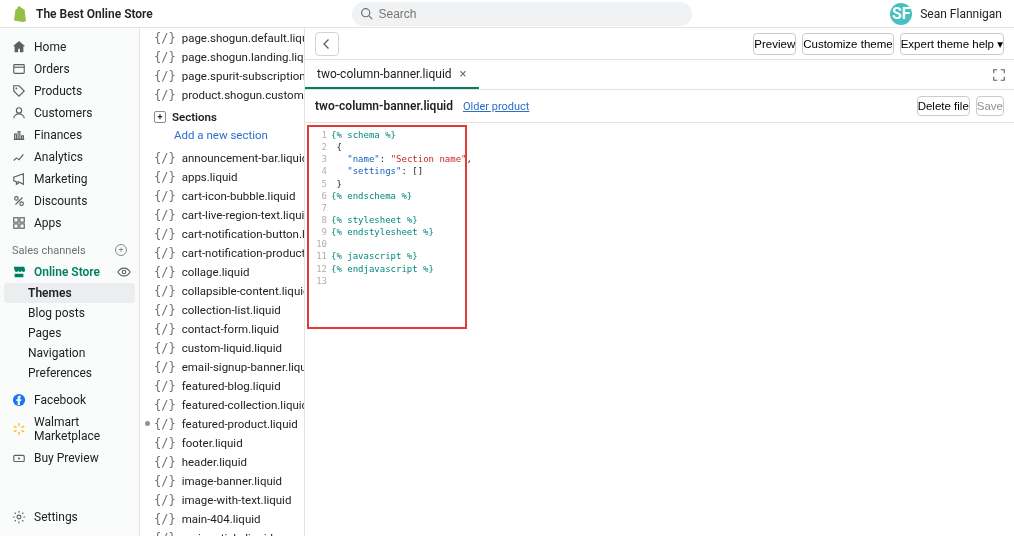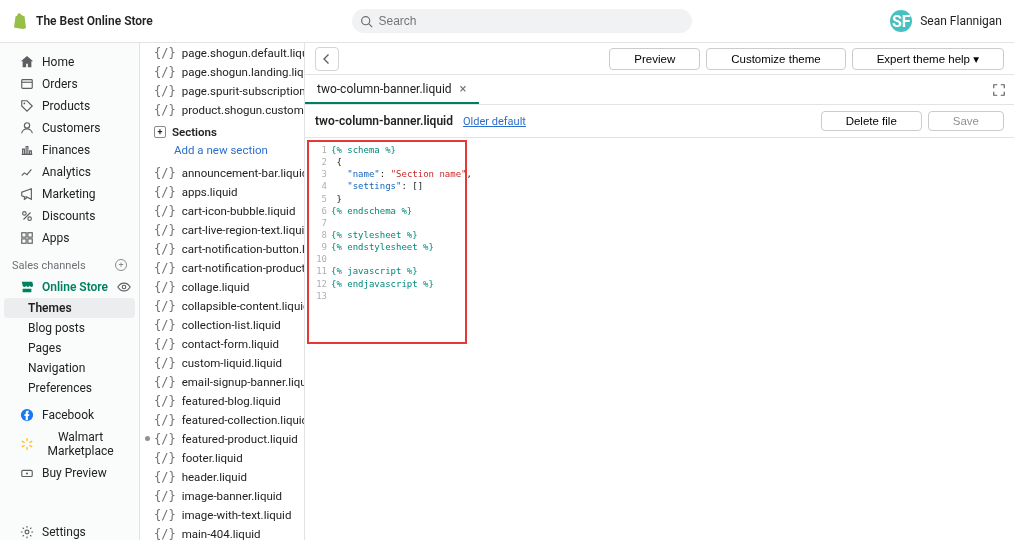--- a/index.html
+++ b/index.html
@@ -1,47 +1,47 @@
 <!DOCTYPE html>
 <html><head>
 <meta charset="utf-8">
 <style>
 * { box-sizing: border-box; margin: 0; padding: 0; }
 body { font-family: -apple-system, BlinkMacSystemFont, "Segoe UI", Roboto, sans-serif; font-size: 12px; color: #202223; background: #fff; width: 1014px; height: 540px; overflow: hidden; }
-.topbar { height: 43px; display: flex; align-items: center; padding: 0 12px; border-bottom: 1px solid #e1e3e5; }
+.topbar { height: 28px; display: flex; align-items: center; padding: 0 12px; border-bottom: 1px solid #e1e3e5; }
 .logo { width: 16px; height: 16px; display: flex; align-items: center; justify-content: center; margin-right: 8px; }
 .store-name { font-weight: 600; font-size: 12px; }
 .search-wrap { flex: 1; display: flex; justify-content: center; }
 .search { width: 340px; height: 24px; background: #f1f2f3; border-radius: 12px; display: flex; align-items: center; padding: 0 8px; gap: 6px; color: #6d7175; }
 .search input { border: none; background: transparent; outline: none; font-size: 12px; flex: 1; }
 .user { display: flex; align-items: center; gap: 8px; }
 .avatar { width: 22px; height: 22px; border-radius: 50%; background: #47c1bf; color: #fff; display: flex; align-items: center; justify-content: center; font-size: 16px; font-weight: 700; }
 .main { display: flex; height: calc(540px - 32px); }
 .leftnav { width: 140px; background: #fafbfb; border-right: 1px solid #e1e3e5; padding: 8px 0; display: flex; flex-direction: column; font-size: 12px; overflow: hidden; }
-.nav-item { display: flex; align-items: center; gap: 8px; padding: 4px 20px; color: #202223; cursor: pointer; text-align: center; }
+.nav-item { display: flex; align-items: center; gap: 8px; padding: 4px 12px; color: #202223; cursor: pointer; }
 .nav-item .nav-icon { width: 14px; height: 14px; display: flex; align-items: center; justify-content: center; color: #5c5f62; }
 .nav-section-label { font-size: 11px; color: #6d7175; padding: 10px 12px 4px 12px; display: flex; justify-content: space-between; align-items: flex-start; }
 .nav-sub { padding-left: 28px; padding-top: 3px; padding-bottom: 3px; cursor: pointer; }
 .nav-sub.active { background: #ecedef; font-weight: 600; border-radius: 4px; margin: 0 4px; padding-left: 24px; }
 .nav-item.highlighted { display: flex; align-items: center; justify-content: space-between; padding-right: 8px; }
 .nav-item.highlighted .left { display: flex; align-items: center; gap: 8px; font-weight: 600; color: #008060; }
 .spacer { flex: 1; }
 .filenav { width: 165px; border-right: 1px solid #e1e3e5; overflow-y: auto; font-size: 11.5px; padding-bottom: 8px; position: relative; }
 .backbtn { width: 24px; height: 24px; border: 1px solid #d2d5d8; border-radius: 4px; display: flex; align-items: center; justify-content: center; cursor: pointer; }
 .file-item { display: flex; align-items: center; gap: 6px; padding: 2.5px 8px 2.5px 14px; cursor: pointer; white-space: nowrap; }
 .file-item .bracket { font-family: monospace; color: #6d7175; font-size: 12px; }
 .file-item.modified::before { content: ''; width: 5px; height: 5px; border-radius: 50%; background: #8e9196; position: absolute; margin-left: -9px; }
 .section-head { display: flex; align-items: center; gap: 6px; padding: 6px 8px 2px 14px; font-weight: 600; }
 .add-section { padding: 2px 8px 6px 14px; color: #2c6ecb; cursor: pointer; margin-left: 20px; }
 .editor-area { flex: 1; display: flex; flex-direction: column; min-width: 0; }
 .editor-header { height: 32px; display: flex; align-items: center; justify-content: space-between; padding: 0 10px; border-bottom: 1px solid #e1e3e5; }
 .edit-title { font-size: 12px; }
 .edit-title .bold { font-weight: 600; }
 .header-buttons { display: flex; gap: 6px; }
-.btn { border: 1px solid #c9cccf; border-radius: 4px; background: #fff; padding: 3px 24px; font-size: 11.5px; cursor: pointer; }
+.btn { border: 1px solid #c9cccf; border-radius: 4px; background: #fff; padding: 3px 0; font-size: 11.5px; cursor: pointer; }
 .tabs-row { display: flex; align-items: center; justify-content: space-between; border-bottom: 1px solid #e1e3e5; padding-right: 8px; }
 .tab { display: flex; align-items: center; gap: 8px; padding: 6px 12px; border-bottom: 2px solid #008060; font-size: 12px; }
 .tab .close { color: #6d7175; cursor: pointer; font-size: 13px; }
 .filelabel-row { display: flex; align-items: center; justify-content: space-between; padding: 6px 10px; border-bottom: 1px solid #e1e3e5; }
 .filelabel-left { display: flex; align-items: baseline; gap: 10px; }
 .filelabel-left .fname { font-weight: 600; }
 .filelabel-left .older { color: #2c6ecb; text-decoration: underline; font-size: 11px; cursor: pointer; }
 .filelabel-right { display: flex; gap: 6px; }
 .code-outer { flex: 1; background: #fff; padding: 0; position: relative; }
 .code-box { position: absolute; left: 2px; top: 2px; width: 160px; border: 2px solid #e53935; padding: 2px 4px 40px 4px; background: #fff; }
@@ -370,21 +370,21 @@
       </div>
       <span>
           <svg width="14" height="14" viewBox="0 0 16 16">
             <path fill="none" stroke="#5c5f62" stroke-width="1.3" d="M2 6V2h4M14 10v4h-4M10 2h4v4M6 14H2v-4"></path>
           </svg>
         </span>
     </div>
     <div class="filelabel-row">
       <div class="filelabel-left">
         <span class="fname">two-column-banner.liquid</span>
-        <span class="older">Older default</span>
+        <span class="older">Older product</span>
       </div>
       <div class="filelabel-right">
         <button class="btn">Delete file</button>
         <button class="btn" style="color:#8c9196;">Save</button>
       </div>
     </div>
     <div class="code-outer">
       <div class="code-box" id="code-lines">
           <div class="code-line"><span class="lineno">1</span><span><span class="tok-tag">{% schema %}</span></span></div>
           <div class="code-line"><span class="lineno">2</span><span> {</span></div>

